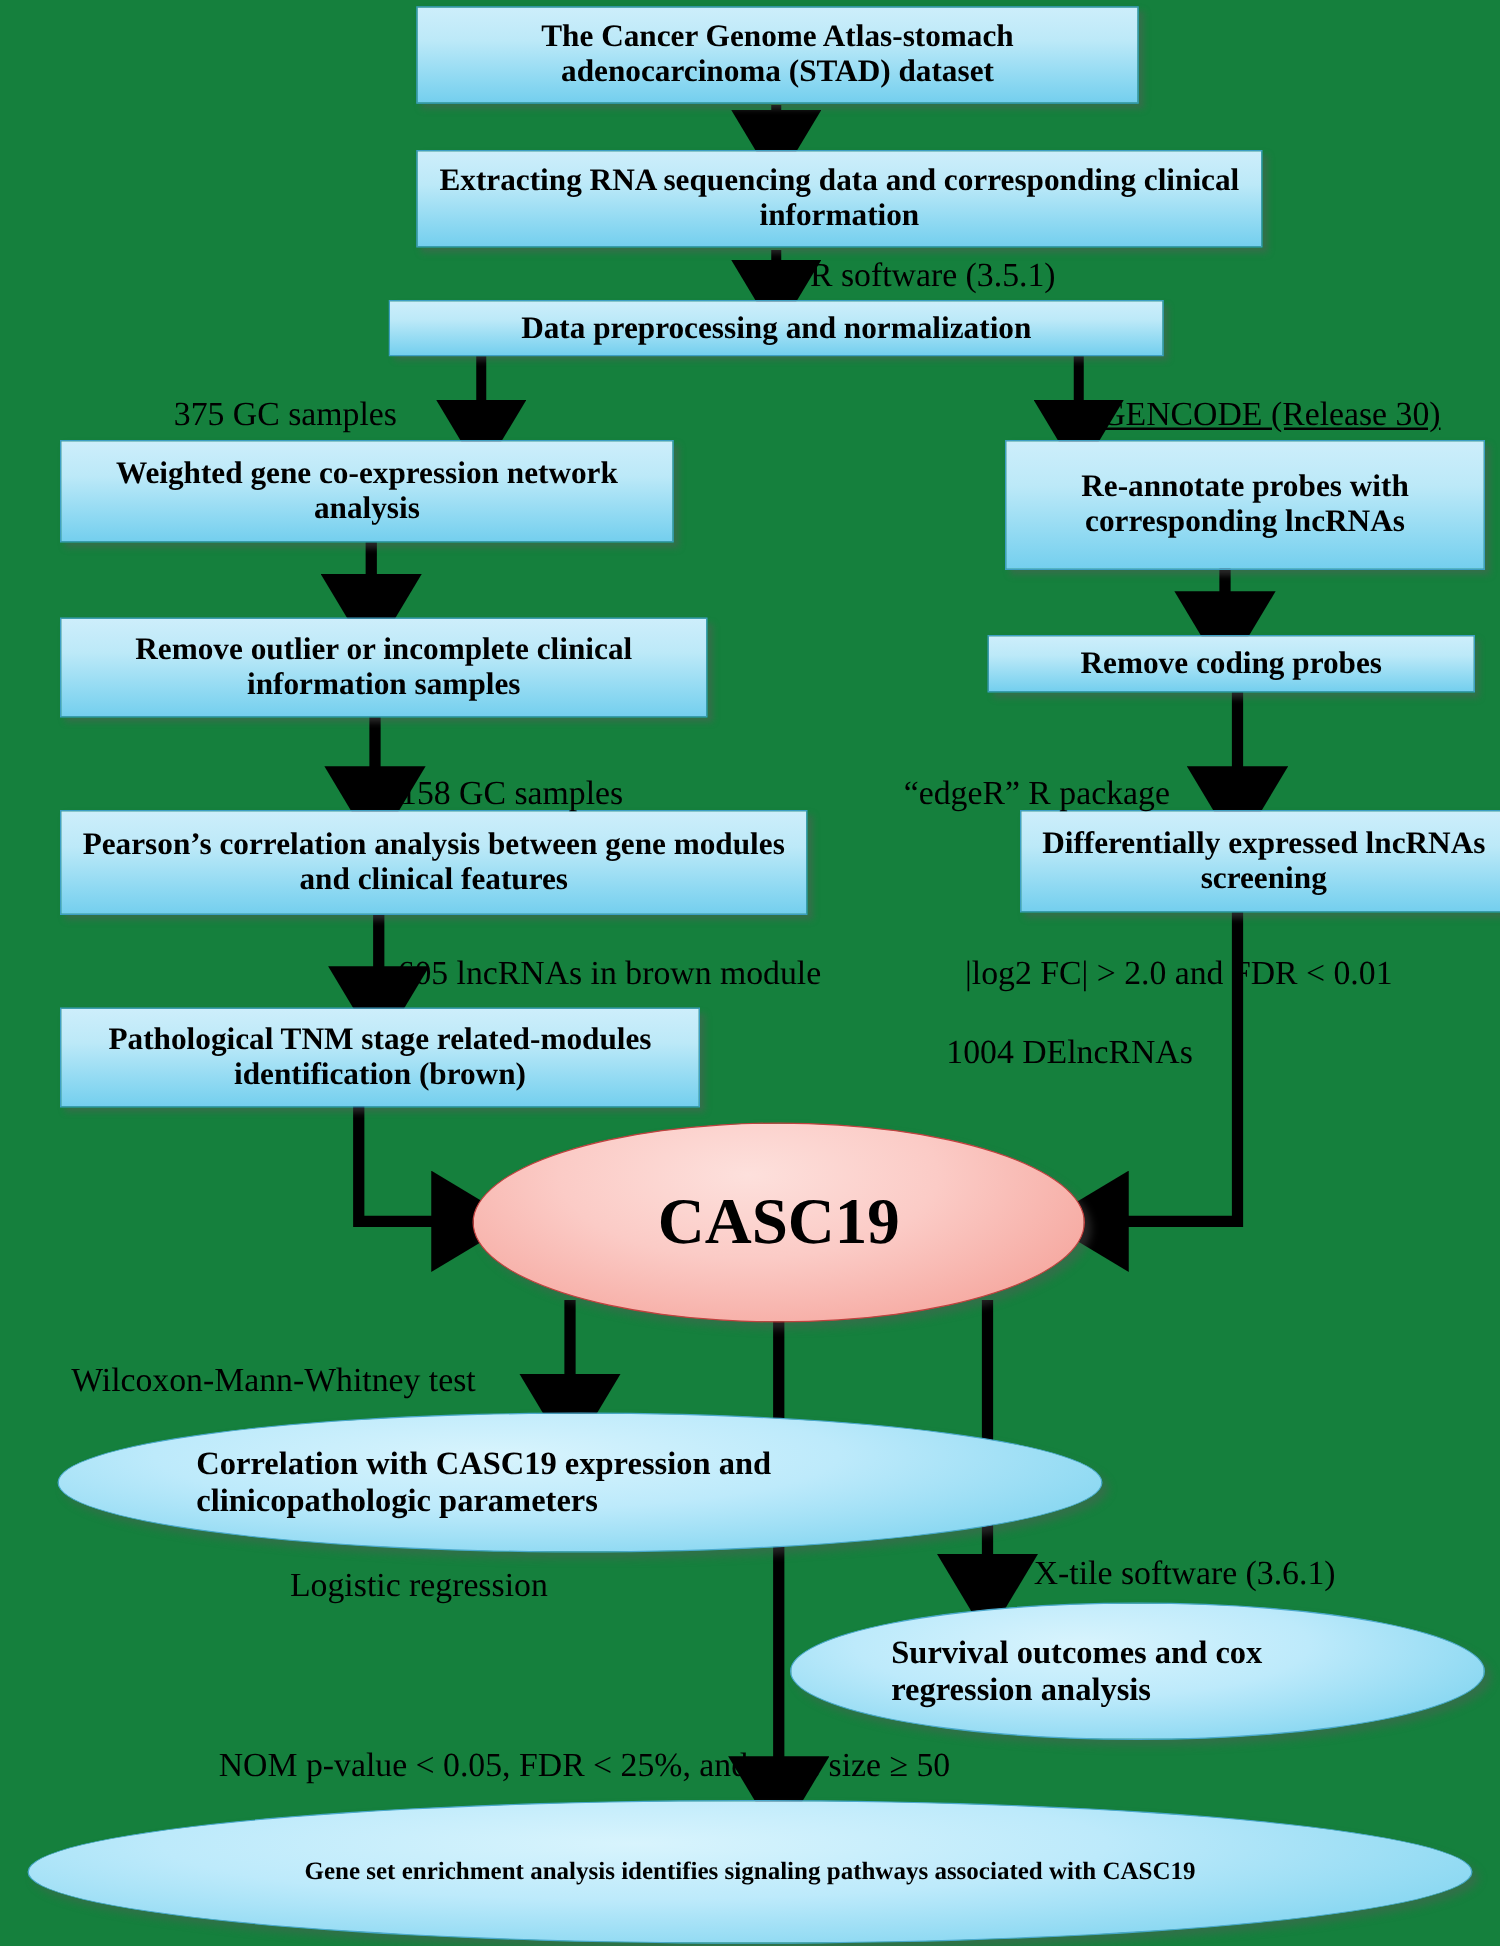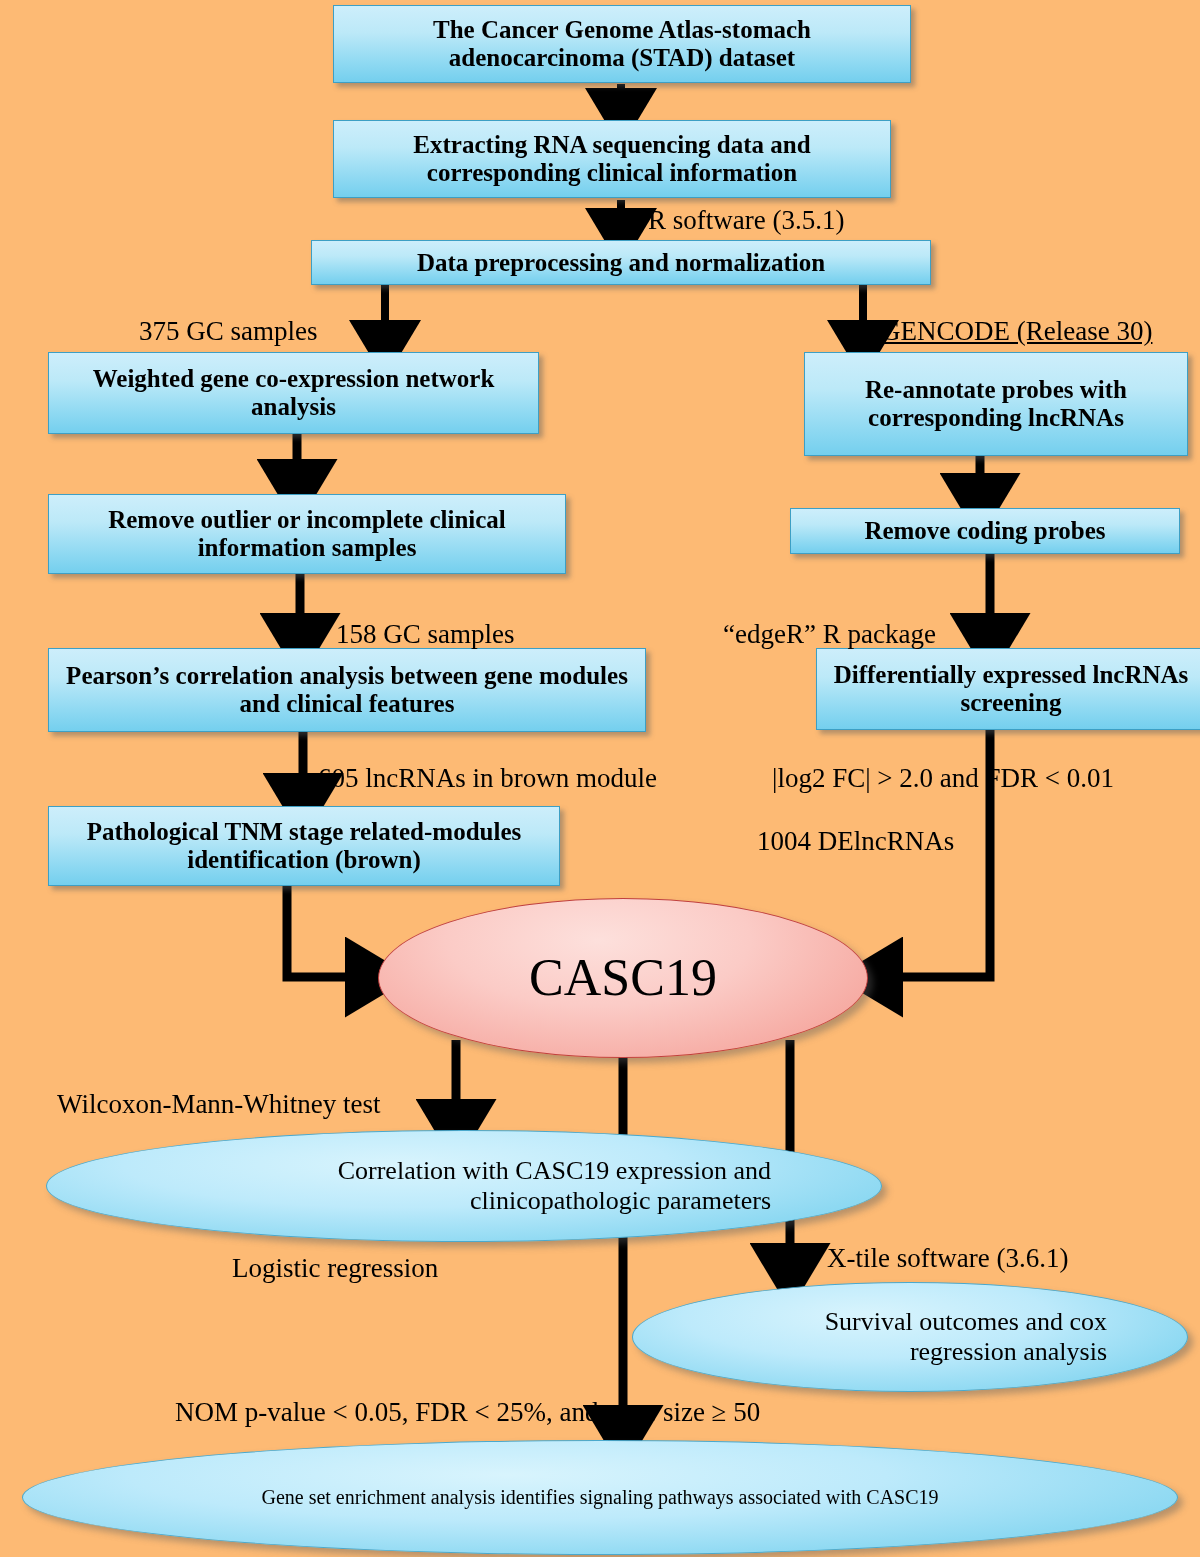--- a/index.html
+++ b/index.html
@@ -4,21 +4,21 @@
 <style>
   html, body {
     margin: 0;
     padding: 0;
     background: #ffffff;
   }
   #canvas {
     position: relative;
     width: 1200px;
     height: 1557px;
-    background: #fdba74;
+    background: #15803d;
     font-family: "Liberation Serif", "DejaVu Serif", serif;
     overflow: hidden;
   }
 
   
   .node-box {
     position: absolute;
     box-sizing: border-box;
     border: 1px solid #3d9fc4;
     background: linear-gradient(to bottom, #cdeefb 0%, #bce9f8 35%, #8fd9f2 75%, #74cfee 100%);
@@ -34,22 +34,22 @@
   }
 
   
   .node-ellipse {
     position: absolute;
     box-sizing: border-box;
     border-radius: 50%;
     display: flex;
     align-items: center;
     justify-content: center;
-    text-align: right;
-    font-weight: normal;
+    text-align: left;
+    font-weight: bold;
     color: #000000;
     line-height: 1.14;
     box-shadow: 5px 5px 7px rgba(90,90,90,0.42);
   }
   .ellipse-blue {
     border: 1px solid #4aa9cd;
     background: radial-gradient(ellipse at 42% 30%, #d8f4fd 0%, #bdeafb 40%, #8ed9f2 75%, #74d0ee 100%);
   }
   .ellipse-pink {
     border: 1px solid #c0413f;
@@ -111,21 +111,21 @@
 
     <line x1="456" y1="1040" x2="456" y2="1126" stroke="#000" stroke-width="9" marker-end="url(#ah)"></line>
 
     <line x1="623" y1="1048" x2="623" y2="1432" stroke="#000" stroke-width="9" marker-end="url(#ah)"></line>
 
     <line x1="790" y1="1040" x2="790" y2="1270" stroke="#000" stroke-width="9" marker-end="url(#ah)"></line>
   </svg>
 
   <div class="node-box" style="left:333px; top:5px; width:578px; height:78px; font-size:25px;">The Cancer Genome Atlas-stomach adenocarcinoma (STAD) dataset</div>
 
-  <div class="node-box" style="left:333px; top:120px; width:558px; height:78px; font-size:25px;">Extracting RNA sequencing data and corresponding clinical information</div>
+  <div class="node-box" style="left:333px; top:120px; width:677px; height:78px; font-size:25px;">Extracting RNA sequencing data and corresponding clinical information</div>
 
   <div class="node-box" style="left:311px; top:240px; width:620px; height:45px; font-size:25px;">Data preprocessing and normalization</div>
 
   <div class="node-box" style="left:48px; top:352px; width:491px; height:82px; font-size:25px;">Weighted gene co-expression network analysis</div>
 
   <div class="node-box" style="left:804px; top:352px; width:384px; height:104px; font-size:25px;">Re-annotate probes with corresponding lncRNAs</div>
 
   <div class="node-box" style="left:48px; top:494px; width:518px; height:80px; font-size:25px;">Remove outlier or incomplete clinical information samples</div>
 
   <div class="node-box" style="left:790px; top:508px; width:390px; height:46px; font-size:25px;">Remove coding probes</div>
@@ -143,21 +143,21 @@
   <div class="node-ellipse ellipse-blue" style="left:632px; top:1282px; width:556px; height:110px; font-size:26px; padding:0 80px;">Survival outcomes and cox regression analysis</div>
 
   <div class="node-ellipse ellipse-blue" style="left:22px; top:1440px; width:1156px; height:115px; font-size:20px; padding:0 150px;">Gene set enrichment analysis identifies signaling pathways associated with CASC19</div>
 
   <div class="edge-label" style="left:648px; top:207px; font-size:27px;">R software (3.5.1)</div>
 
   <div class="edge-label" style="left:139px; top:318px; font-size:27px;">375 GC samples</div>
 
   <div class="edge-label" style="left:881px; top:318px; font-size:27px;text-decoration:underline;">GENCODE (Release 30)</div>
 
-  <div class="edge-label" style="left:336px; top:621px; font-size:27px;">158 GC samples</div>
+  <div class="edge-label" style="left:320px; top:621px; font-size:27px;">158 GC samples</div>
 
   <div class="edge-label" style="left:723px; top:621px; font-size:27px;">“edgeR” R package</div>
 
   <div class="edge-label" style="left:318px; top:765px; font-size:27px;">605 lncRNAs in brown module</div>
 
   <div class="edge-label" style="left:772px; top:765px; font-size:27px;">|log2 FC| &gt; 2.0 and FDR &lt; 0.01</div>
 
   <div class="edge-label" style="left:757px; top:828px; font-size:27px;">1004 DElncRNAs</div>
 
   <div class="edge-label" style="left:57px; top:1091px; font-size:27px;">Wilcoxon-Mann-Whitney test</div>

